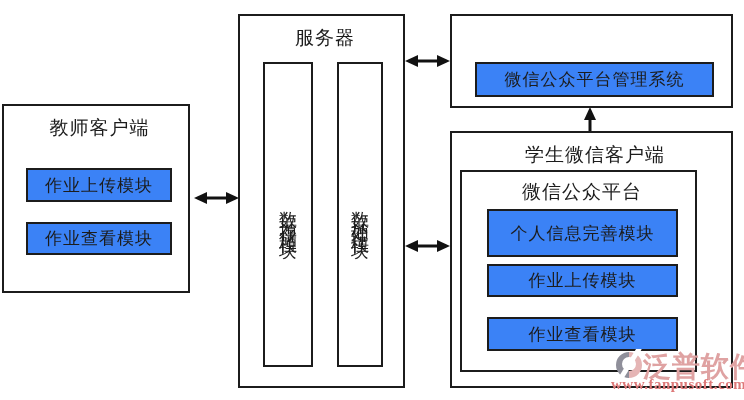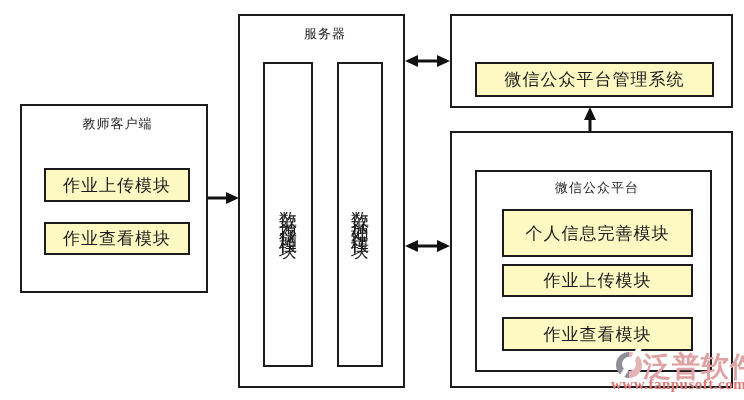--- a/index.html
+++ b/index.html
@@ -13,34 +13,34 @@
     overflow:hidden;
   }
   .box {
     position:absolute;
     border:2px solid #1c1c1c;
     background:#ffffff;
   }
   .box-title {
     text-align:center;
     padding-top:9px;
-    font-size:13px;
+    font-size:19px;
     letter-spacing:1px;
     white-space:nowrap;
     padding-left:7px;
   }
   .module {
     position:absolute;
     border:2px solid #1c1c1c;
     display:flex;
     align-items:center;
     justify-content:center;
     font-size:17px;
     letter-spacing:1px;
-    background:#fef9c3;
+    background:#3b82f6;
     white-space:nowrap;
   }
   .vmodule {
     position:absolute;
     border:2px solid #1c1c1c;
     display:flex;
     align-items:center;
     justify-content:center;
     background:#ffffff;
   }
@@ -96,42 +96,43 @@
       <line x1="416" y1="246" x2="439" y2="246" stroke-width="3"></line>
       <polygon points="405,246 418,240 418,252" stroke="none"></polygon>
       <polygon points="450,246 437,240 437,252" stroke="none"></polygon>
     </g>
     <g fill="#111111" stroke="#111111">
       <line x1="590" y1="118" x2="590" y2="131" stroke-width="3"></line>
       <polygon points="590,107 584,120 596,120" stroke="none"></polygon>
     </g>
   </svg>
 
-  <div class="box" style="left:20px; top:104px; width:188px; height:189px;">
+  <div class="box" style="left:2px; top:104px; width:188px; height:189px;">
     <div class="box-title">教师客户端</div>
     <div class="module" style="left:22px; top:62px; width:146px; height:34px;">作业上传模块</div>
     <div class="module" style="left:22px; top:116px; width:146px; height:33px;">作业查看模块</div>
   </div>
 
   <div class="box" style="left:238px; top:14px; width:167px; height:374px;">
     <div class="box-title">服务器</div>
     <div class="vmodule" style="left:23px; top:46px; width:50px; height:305px;">
       <span class="vtext">数据存储模块</span>
     </div>
     <div class="vmodule" style="left:97px; top:46px; width:46px; height:305px;">
       <span class="vtext">数据处理模块</span>
     </div>
   </div>
 
   <div class="box" style="left:450px; top:14px; width:283px; height:94px;">
     <div class="module" style="left:23px; top:46px; width:239px; height:35px;">微信公众平台管理系统</div>
   </div>
 
   <div class="box" style="left:450px; top:131px; width:283px; height:257px;">
-    <div class="box" style="left:23px; top:37px; width:237px; height:202px;">
+    <div class="box-title">学生微信客户端</div>
+    <div class="box" style="left:8px; top:37px; width:237px; height:202px;">
       <div class="box-title" style="padding-top:7px;">微信公众平台</div>
       <div class="module" style="left:25px; top:37px; width:191px; height:48px;">个人信息完善模块</div>
       <div class="module" style="left:25px; top:92px; width:191px; height:33px;">作业上传模块</div>
       <div class="module" style="left:25px; top:145px; width:191px; height:34px;">作业查看模块</div>
     </div>
   </div>
 
   <div class="watermark">
     <svg class="wm-logo" viewBox="0 0 32 32">
       <path d="M16 3 A13 13 0 0 0 3 16 A13 13 0 0 0 16 29 L16 22 A7 7 0 0 1 16 8 Z" fill="#8f8f9a"></path>

